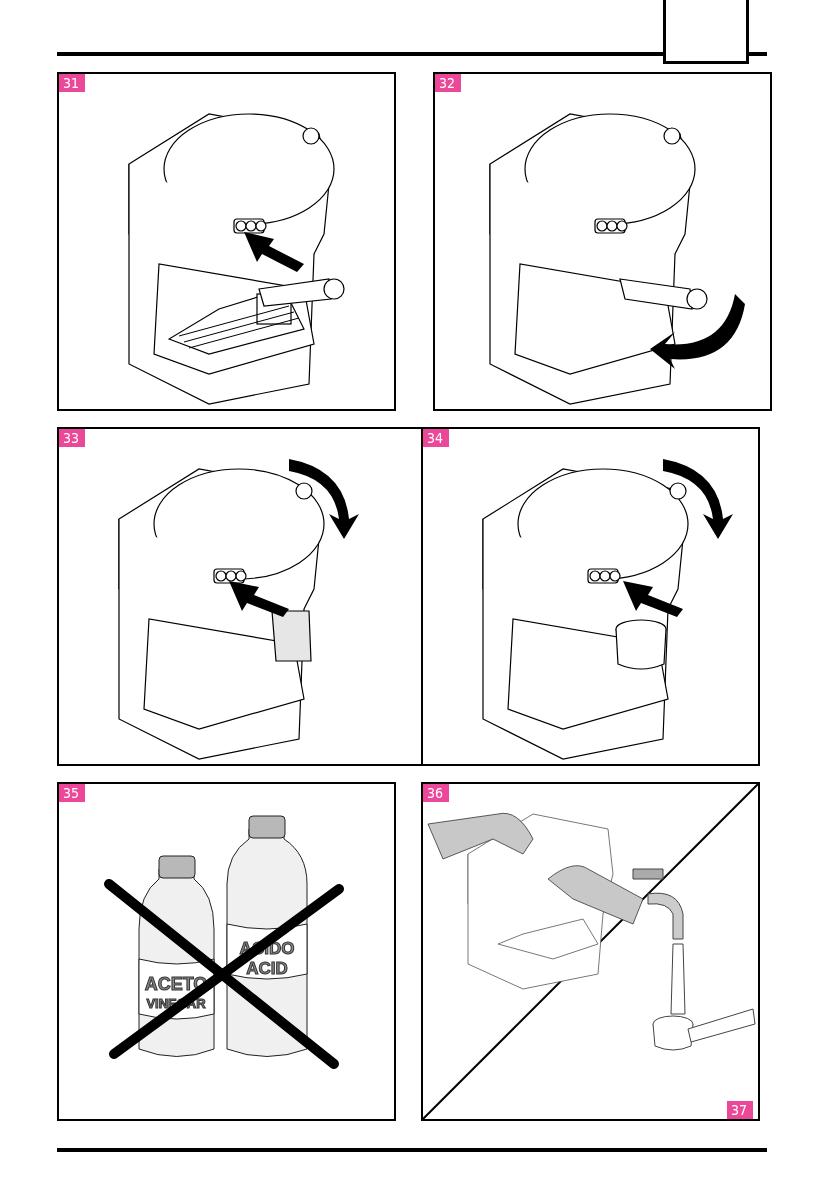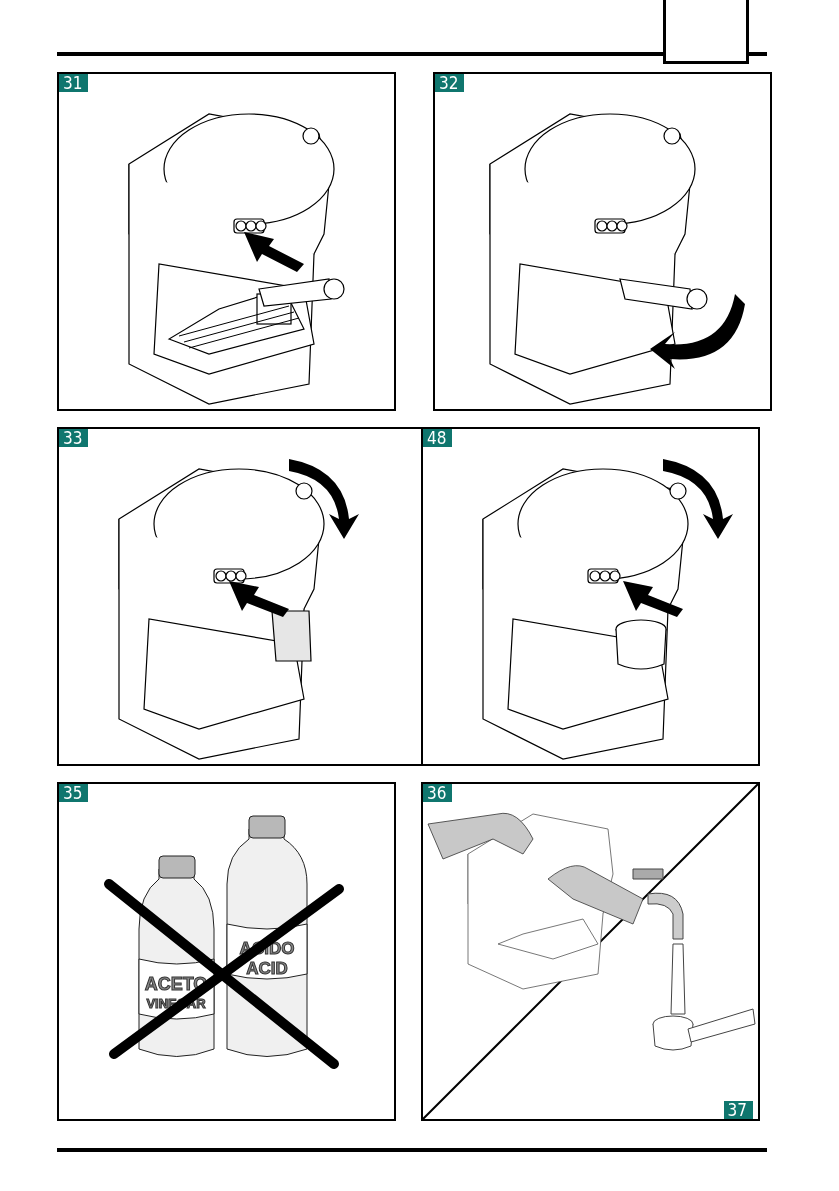--- a/index.html
+++ b/index.html
@@ -2,21 +2,21 @@
 <html><head>
 <meta charset="utf-8">
 <style>
   html, body { margin:0; padding:0; background:#ffffff; }
   body { width:839px; height:1191px; position:relative; overflow:hidden; font-family:"DejaVu Sans", sans-serif; }
   .hline { position:absolute; background:#000; }
   #top-line { left:57px; top:52px; width:710px; height:4px; }
   #bottom-line { left:57px; top:1148px; width:710px; height:4px; }
   #page-tab { position:absolute; left:663px; top:-4px; width:80px; height:62px; border:3px solid #000; background:#fff; box-sizing:content-box; }
   .panel { position:absolute; width:335px; height:335px; border:2px solid #000; background:#fff; overflow:hidden; box-sizing:content-box; }
-  .badge { position:absolute; background:#0f766e; color:#fff; font-size:17px; line-height:18px; padding:0 6px 0 4px; height:18px; font-family:"DejaVu Sans Condensed","DejaVu Sans",sans-serif; z-index:3; }
+  .badge { position:absolute; background:#ec4899; color:#fff; font-size:14px; line-height:18px; padding:0 6px 0 4px; height:18px; font-family:"DejaVu Sans Condensed","DejaVu Sans",sans-serif; z-index:3; }
   .badge.tl { left:0; top:0; }
   .badge.br { right:5px; bottom:0; }
   .panel svg { position:absolute; left:0; top:0; width:335px; height:335px; }
   .lbl { font-family:"Liberation Sans", sans-serif; font-weight:bold; fill:#888; stroke:#333; stroke-width:1; }
 </style>
 </head>
 <body>
 
 <div class="hline" id="top-line"></div>
 <div id="page-tab"><span></span></div>
@@ -82,21 +82,21 @@
         <circle cx="182" cy="147" r="5"></circle>
       <path d="M213,182 L250,182 L252,232 L217,232 Z" fill="#e6e6e6"></path>
       <circle cx="245" cy="62" r="8"></circle>
     </g>
     <path d="M230,30 Q285,40 290,90 L300,85 L285,110 L270,85 L280,90 Q275,50 230,42 Z" fill="#000"></path>
     <path d="M170,152 L200,158 L195,166 L230,180 L224,188 L188,174 L183,182 Z" fill="#000"></path>
   </svg>
 </div>
 
 <div class="panel" style="left:421px;top:427px;">
-  <div class="badge tl">48</div>
+  <div class="badge tl">34</div>
   <svg viewBox="0 0 335 335">
     <g fill="#fff" stroke="#000" stroke-width="1.2">
       <path d="M60,90 L140,40 L250,60 L260,110 L255,160 L245,180 L140,200 L60,160 Z"></path>
       <ellipse cx="180" cy="95" rx="85" ry="55"></ellipse>
       <path d="M60,90 L60,290 L140,330 L240,310 L245,180"></path>
       <path d="M90,190 L85,280 L140,300 L245,270 L235,215 Z"></path>
       <rect x="165" y="140" width="30" height="14" rx="3"></rect>
       <circle cx="172" cy="147" r="5"></circle>
         <circle cx="182" cy="147" r="5"></circle>
         <circle cx="192" cy="147" r="5"></circle>

